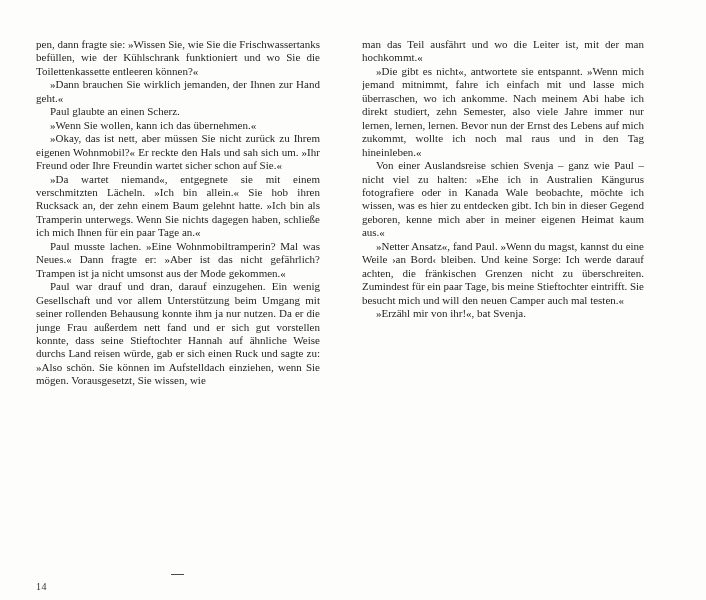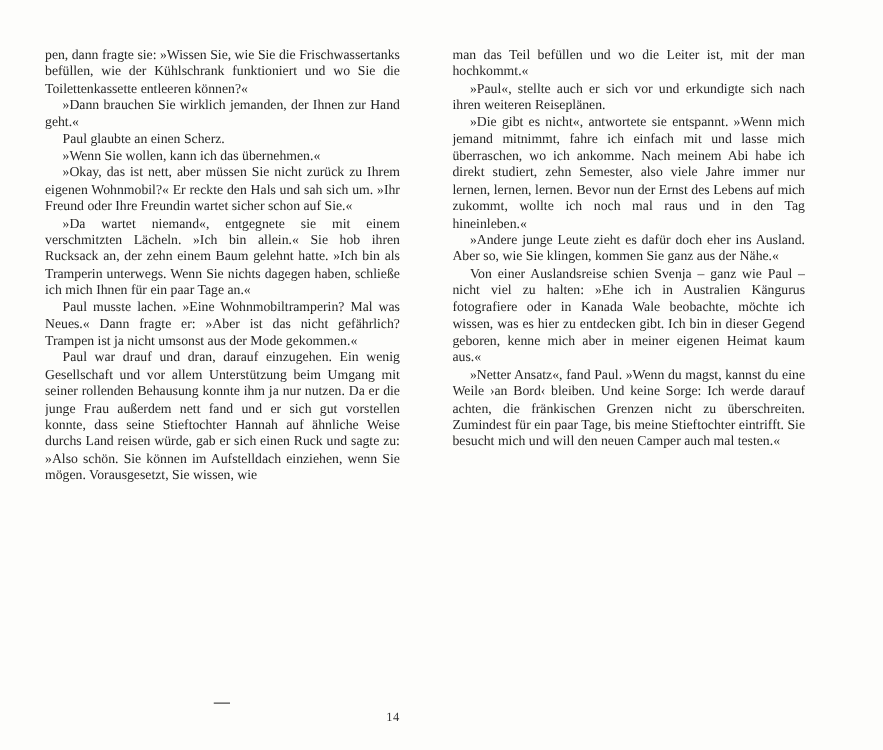--- a/index.html
+++ b/index.html
@@ -40,22 +40,22 @@
   .page-text p {
     margin: 0;
     padding: 0;
     text-indent: 14px;
   }
   .page-text p:first-child {
     text-indent: 0;
   }
   .page-footer {
     position: absolute;
-    bottom: 20px;
-    text-align: right;
+    bottom: 8px;
+    text-align: left;
   }
   .page-left  .page-footer { left: 36px; right: 20px; }
   .page-right .page-footer { left: 22px; right: 36px; }
   .footer-rule {
     width: 13px;
     height: 1px;
     background: #4a4a4a;
     margin: 0 auto 6px auto;
   }
   .page-number {
@@ -81,22 +81,21 @@
         <p>Paul war drauf und dran, darauf einzugehen. Ein wenig Gesellschaft und vor allem Unterstützung beim Umgang mit seiner rollenden Behausung konnte ihm ja nur nutzen. Da er die junge Frau außerdem nett fand und er sich gut vorstellen konnte, dass seine Stieftochter Hannah auf ähnliche Weise durchs Land reisen würde, gab er sich einen Ruck und sagte zu: »Also schön. Sie können im Aufstelldach einziehen, wenn Sie mögen. Vorausgesetzt, Sie wissen, wie</p>
       </div>
     <div class="page-footer">
       <div class="footer-rule"></div>
       <div class="page-number">14</div>
     </div>
   </div>
 
   <div class="page page-right">
     <div class="page-text">
-        <p>man das Teil befüllen und wo die Leiter ist, mit der man hochkommt.«</p>
-        <p>»Paul«, stellte auch er sich vor und erkundigte sich nach ihren weiteren Reiseplänen.</p>
+        <p>man das Teil ausfährt und wo die Leiter ist, mit der man hochkommt.«</p>
         <p>»Die gibt es nicht«, antwortete sie entspannt. »Wenn mich jemand mitnimmt, fahre ich einfach mit und lasse mich überraschen, wo ich ankomme. Nach meinem Abi habe ich direkt studiert, zehn Semester, also viele Jahre immer nur lernen, lernen, lernen. Bevor nun der Ernst des Lebens auf mich zukommt, wollte ich noch mal raus und in den Tag hineinleben.«</p>
-        <p>»Andere junge Leute zieht es dafür doch eher ins Ausland. Aber so, wie Sie klingen, kommen Sie ganz aus der Nähe.«</p>
         <p>Von einer Auslandsreise schien Svenja – ganz wie Paul – nicht viel zu halten: »Ehe ich in Australien Kängurus fotografiere oder in Kanada Wale beobachte, möchte ich wissen, was es hier zu entdecken gibt. Ich bin in dieser Gegend geboren, kenne mich aber in meiner eigenen Heimat kaum aus.«</p>
         <p>»Netter Ansatz«, fand Paul. »Wenn du magst, kannst du eine Weile ›an Bord‹ bleiben. Und keine Sorge: Ich werde darauf achten, die fränkischen Grenzen nicht zu überschreiten. Zumindest für ein paar Tage, bis meine Stieftochter eintrifft. Sie besucht mich und will den neuen Camper auch mal testen.«</p>
+        <p>»Erzähl mir von ihr!«, bat Svenja.</p>
       </div>
   </div>
 
 </div>
 
 </body></html>

